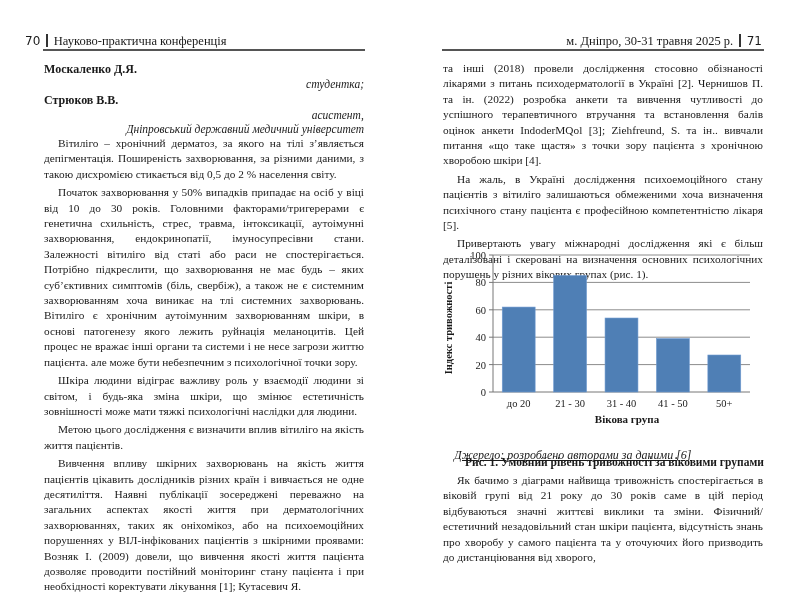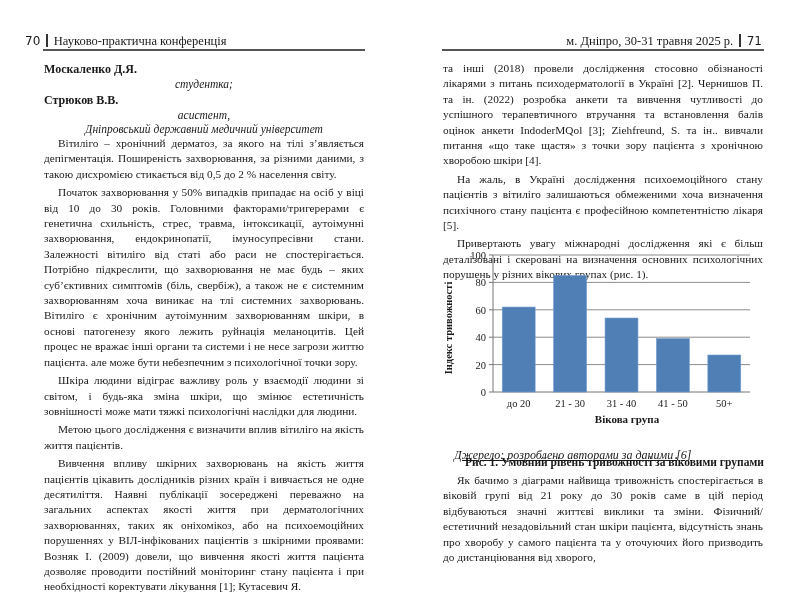--- a/index.html
+++ b/index.html
@@ -13,21 +13,21 @@
   .runhead .sep { display:inline-block; width:1.5px; height:13px; background:#333; vertical-align:-2px; margin:0 6px; }
   .rule { position:absolute; top:49px; height:2px; background:#555; }
   .left .runhead { left:25px; }
   .left .rule { left:43px; width:322px; }
   .right .runhead { right:38px; }
   .right .rule { left:42px; width:322px; }
   .col { position:absolute; font-size:11.3px; line-height:15.4px; text-align:justify; }
   .left .col { left:44px; width:320px; }
   .right .col { left:43px; width:320px; }
   .author { text-align:left; font-weight:bold; font-size:12px; line-height:15px; }
-  .role { text-align:center; font-style:italic; font-size:11.5px; line-height:14px; }
+  .role { text-align:right; font-style:italic; font-size:11.5px; line-height:14px; }
   .title { text-align:center; font-weight:bold; font-size:13px; line-height:16px; margin:14px 0 10px; }
   p { margin:0 0 3px 0; text-indent:14px; }
   .chart { position:absolute; left:440px; top:240px; width:330px; height:190px; }
   .caption { position:absolute; left:465px; top:456px; font-size:11.5px; font-weight:bold; white-space:nowrap; }
   .source { position:absolute; left:454px; top:448px; font-size:12px; font-style:italic; white-space:nowrap;text-decoration:underline; }
   .after { top:473px; }
 </style>
 </head>
 <body>
 

